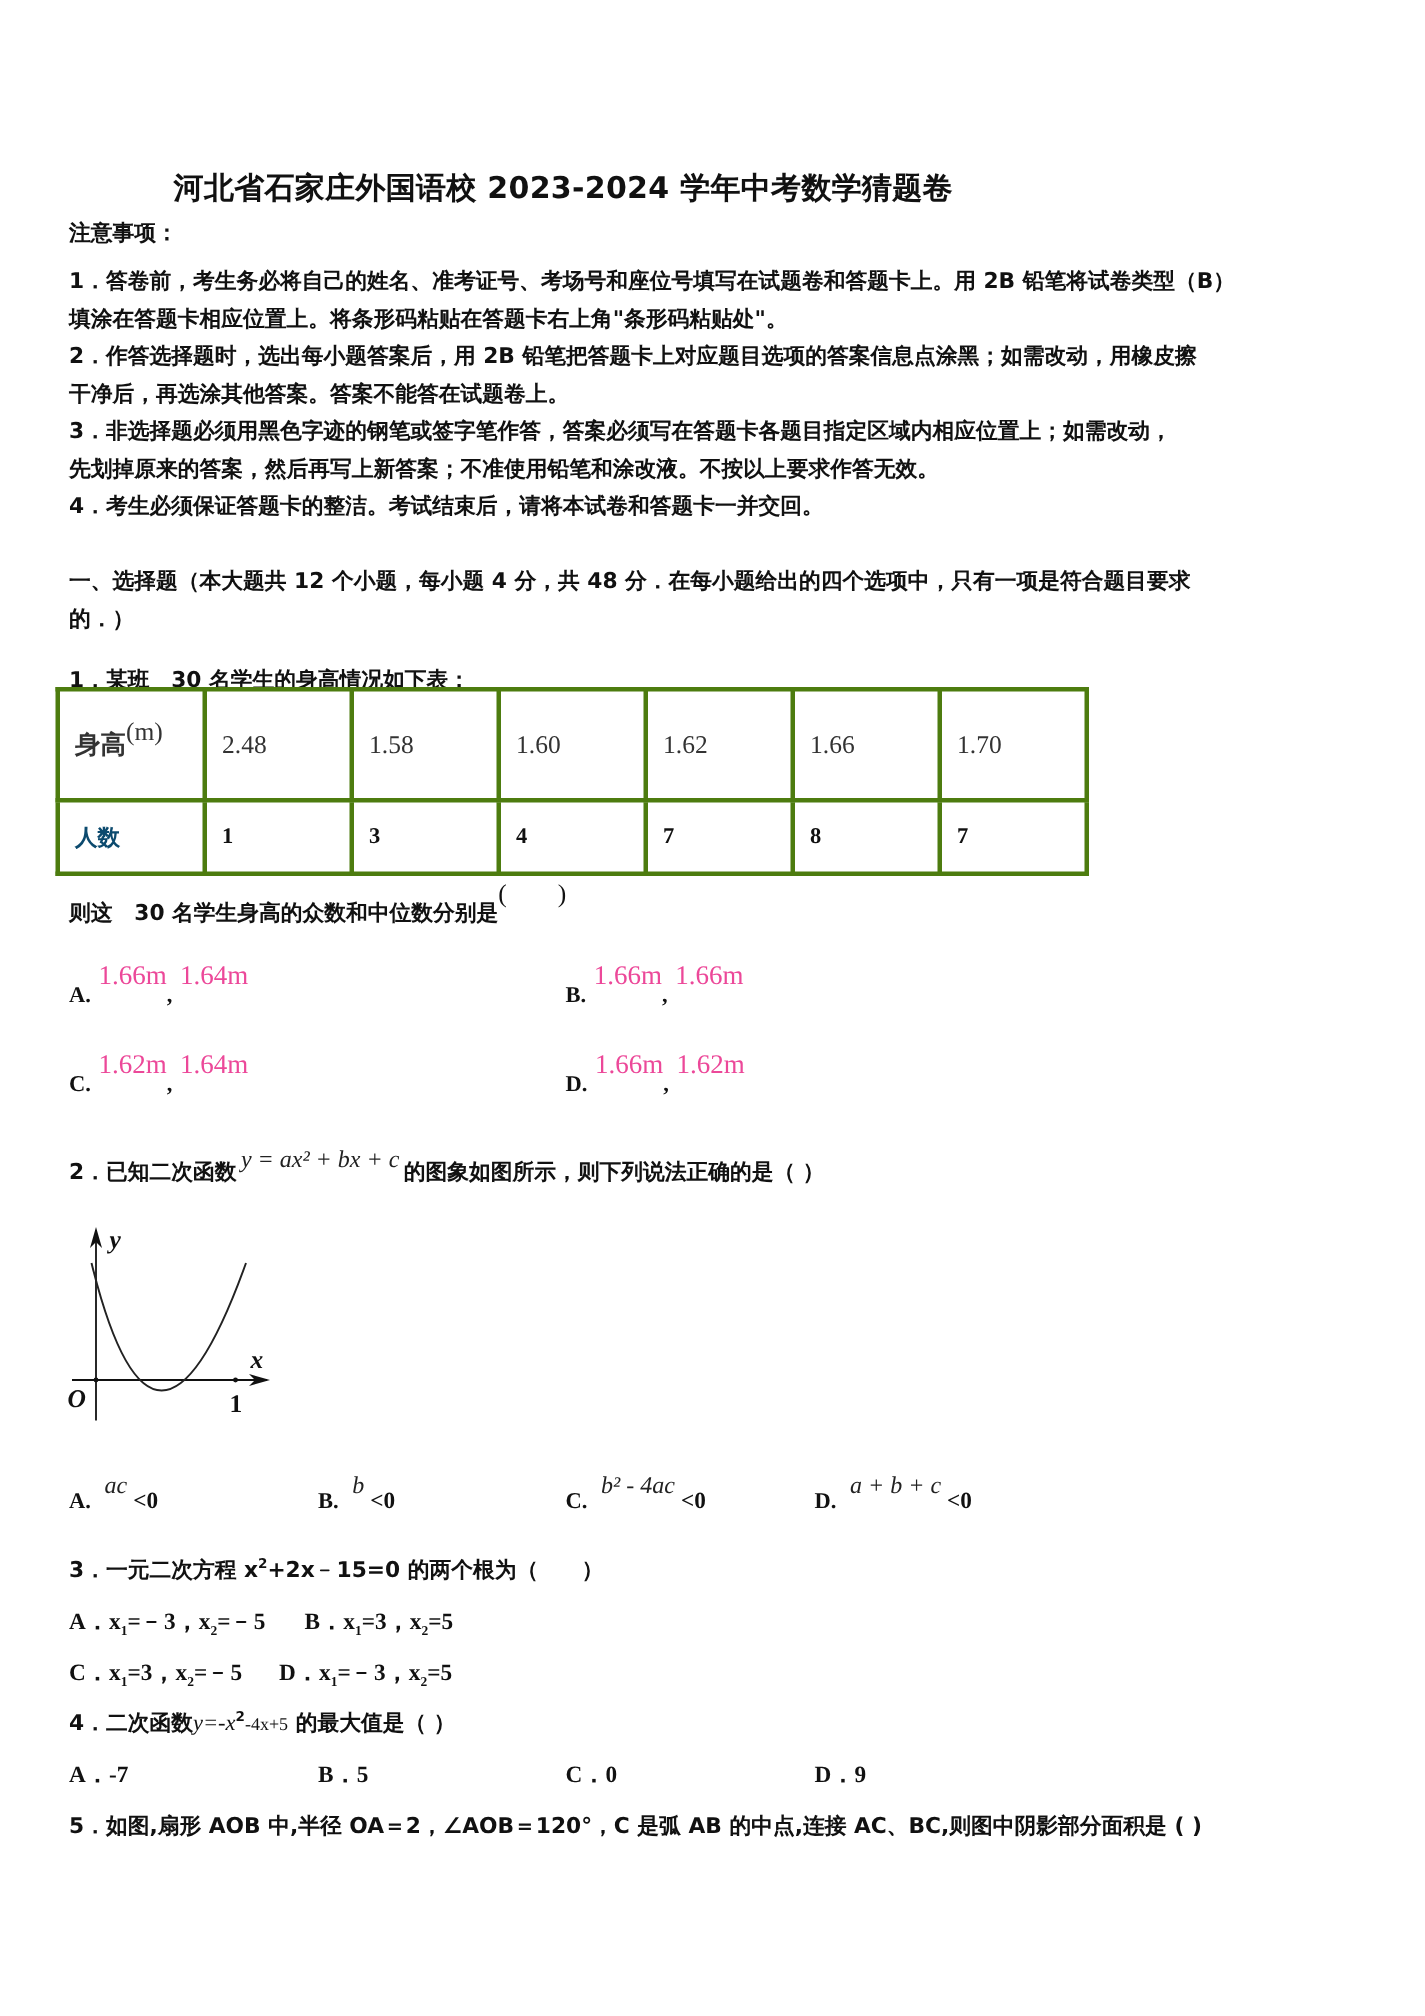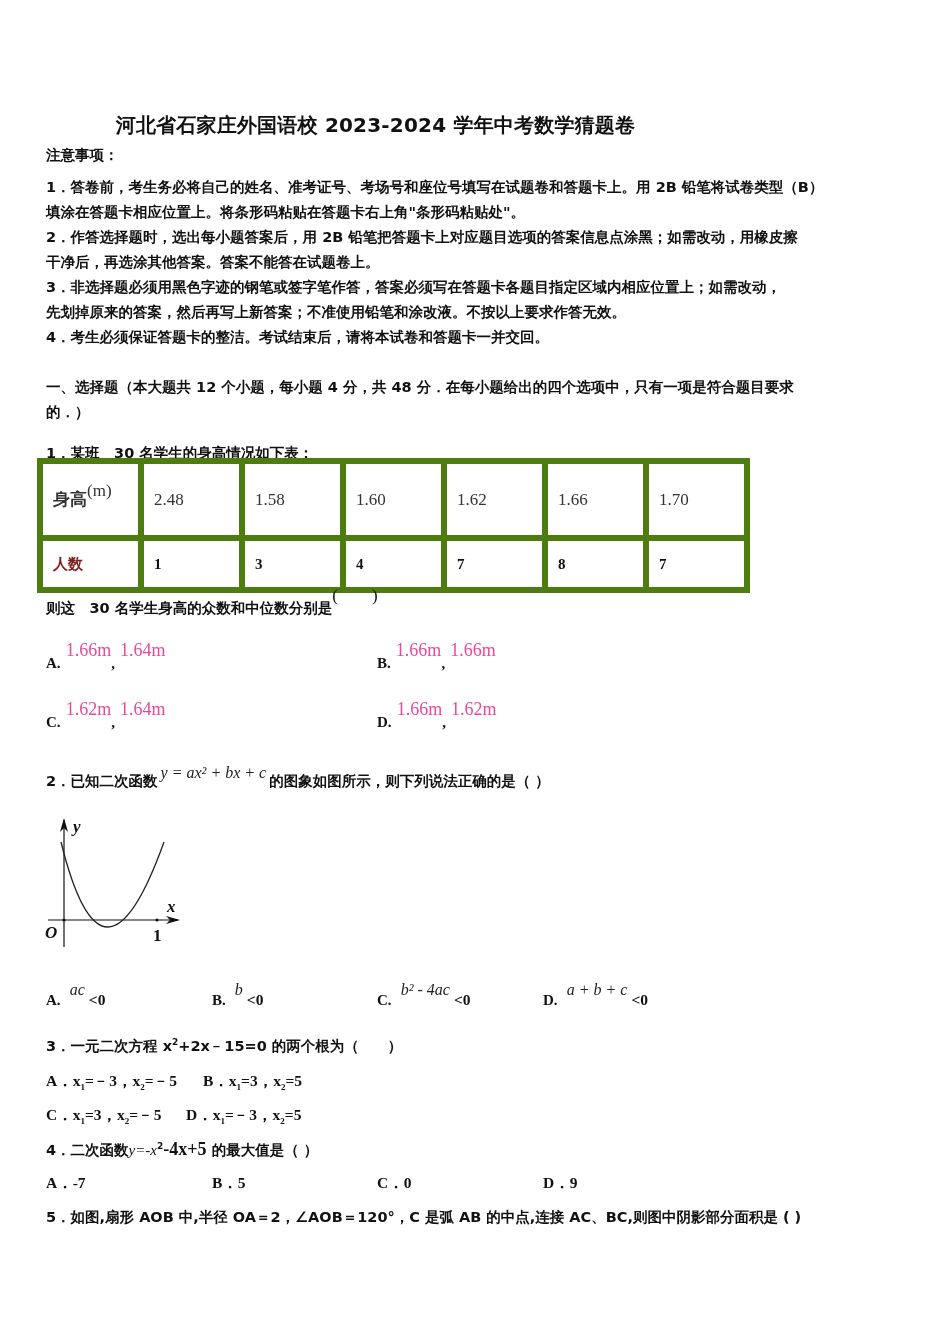--- a/index.html
+++ b/index.html
@@ -4,24 +4,24 @@
 <style>
   html, body { margin: 0; padding: 0; background: #ffffff; }
   body { width: 950px; height: 1344px; position: relative; overflow: hidden;
          font-family: "DejaVu Sans", sans-serif; color: #111; }
   .abs { position: absolute; white-space: nowrap; }
   .title { left: 0; width: 751px; top: 112px; text-align: center; font-size: 20px; font-weight: bold; letter-spacing: 0.2px; }
   .line { font-size: 14.5px; font-weight: bold; left: 46px; }
   .serif { font-family: "Liberation Serif", serif; font-weight: normal; }
   .math { font-family: "Liberation Serif", serif; font-style: italic; font-weight: normal; font-size: 16px; color: #222; }
   table.hq { position: absolute; left: 37px; top: 458px; border-collapse: collapse; }
-  table.hq td { border: 6px solid #4d7c0f; width: 85px; padding: 0 0 0 10px; vertical-align: middle; }
+  table.hq td { border: 3px solid #4d7c0f; width: 85px; padding: 0 0 0 10px; vertical-align: middle; }
   table.hq tr.r1 td { height: 71px; font-family: "Liberation Serif", serif; font-size: 17px; color: #333; }
   table.hq tr.r2 td { height: 46px; font-family: "Liberation Serif", serif; font-weight: bold; font-size: 15px; }
-  table.hq td.head { font-family: "DejaVu Sans", sans-serif; font-weight: bold; font-size: 14.5px; color: #7f1d1d; }
+  table.hq td.head { font-family: "DejaVu Sans", sans-serif; font-weight: bold; font-size: 14.5px; color: #0c4a6e; }
   .unit { font-family: "Liberation Serif", serif; font-weight: normal; font-size: 17px; position: relative; top: -9px; }
   .opt-label { font-family: "Liberation Serif", serif; font-weight: bold; font-size: 15px; }
   .opt-val { font-family: "Liberation Serif", serif; font-size: 18px; color: #ec4899; position: relative; top: -12px; }
   .sup { font-size: 9px; vertical-align: super; }
   .sub { font-size: 9px; vertical-align: sub; }
   .bold-serif { font-family: "Liberation Serif", serif; font-weight: bold; font-size: 15.5px; }
 </style>
 </head>
 <body>
 
@@ -137,20 +137,20 @@
   <span>B．</span>x<span class="sub">1</span>=<span>3</span>，x<span class="sub">2</span>=<span>5</span>
 </div>
 <div class="abs bold-serif" style="left:46px;top:1105px;">
   <span>C．</span>x<span class="sub">1</span>=<span>3</span>，x<span class="sub">2</span>=<span>﹣5</span>
 </div>
 <div class="abs bold-serif" style="left:186px;top:1105px;">
   <span>D．</span>x<span class="sub">1</span>=<span>﹣3</span>，x<span class="sub">2</span>=<span>5</span>
 </div>
 
 <div class="abs line" style="top:1139px;">
-  <span>4．二次函数</span><span class="serif" style="font-style:italic;font-size:15px;text-align:right;">y=-x</span><span class="sup">2</span><span class="serif" style="font-size:18px;font-weight:bold;">-4x+5</span> <span>的最大值是（ ）</span>
+  <span>4．二次函数</span><span class="serif" style="font-style:italic;font-size:15px;text-align:right;">y=-x</span><span class="sup">2</span><span class="serif" style="font-size:12px;">-4x+5</span> <span>的最大值是（ ）</span>
 </div>
 <div class="abs bold-serif" style="left:46px;top:1173px;"><span>A．</span><span>-7</span></div>
 <div class="abs bold-serif" style="left:212px;top:1173px;"><span>B．</span><span>5</span></div>
 <div class="abs bold-serif" style="left:377px;top:1173px;"><span>C．</span><span>0</span></div>
 <div class="abs bold-serif" style="left:543px;top:1173px;"><span>D．</span><span>9</span></div>
 
 <div class="abs line" style="top:1208px;">5．如图,扇形 AOB 中,半径 OA＝2，∠AOB＝120°，C 是弧 AB 的中点,连接 AC、BC,则图中阴影部分面积是 ( )</div>
 
 </body></html>

